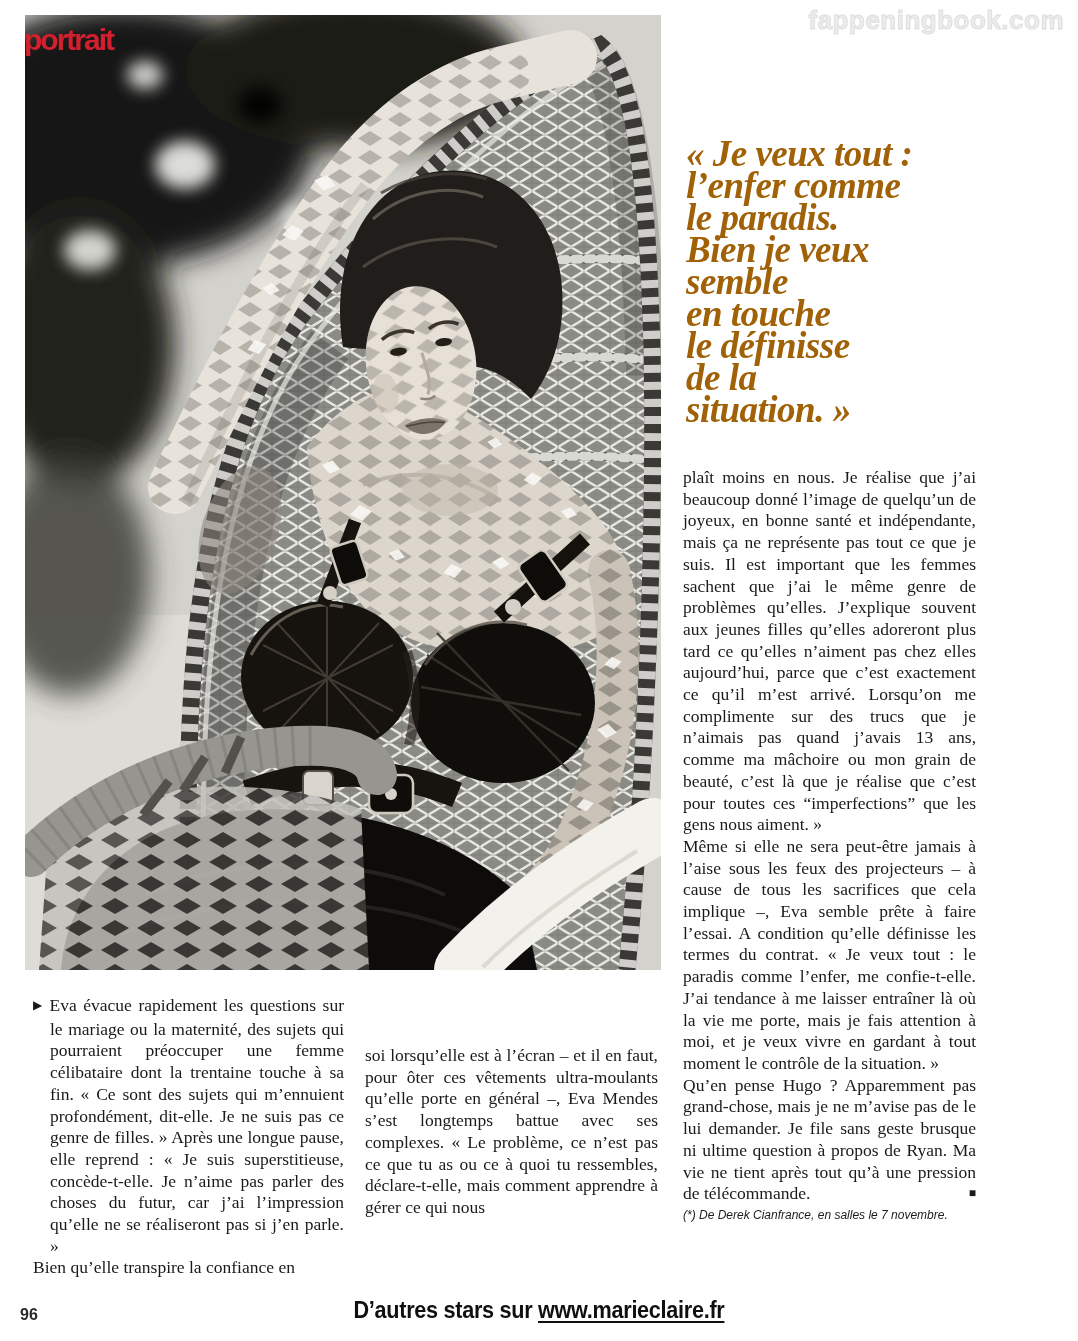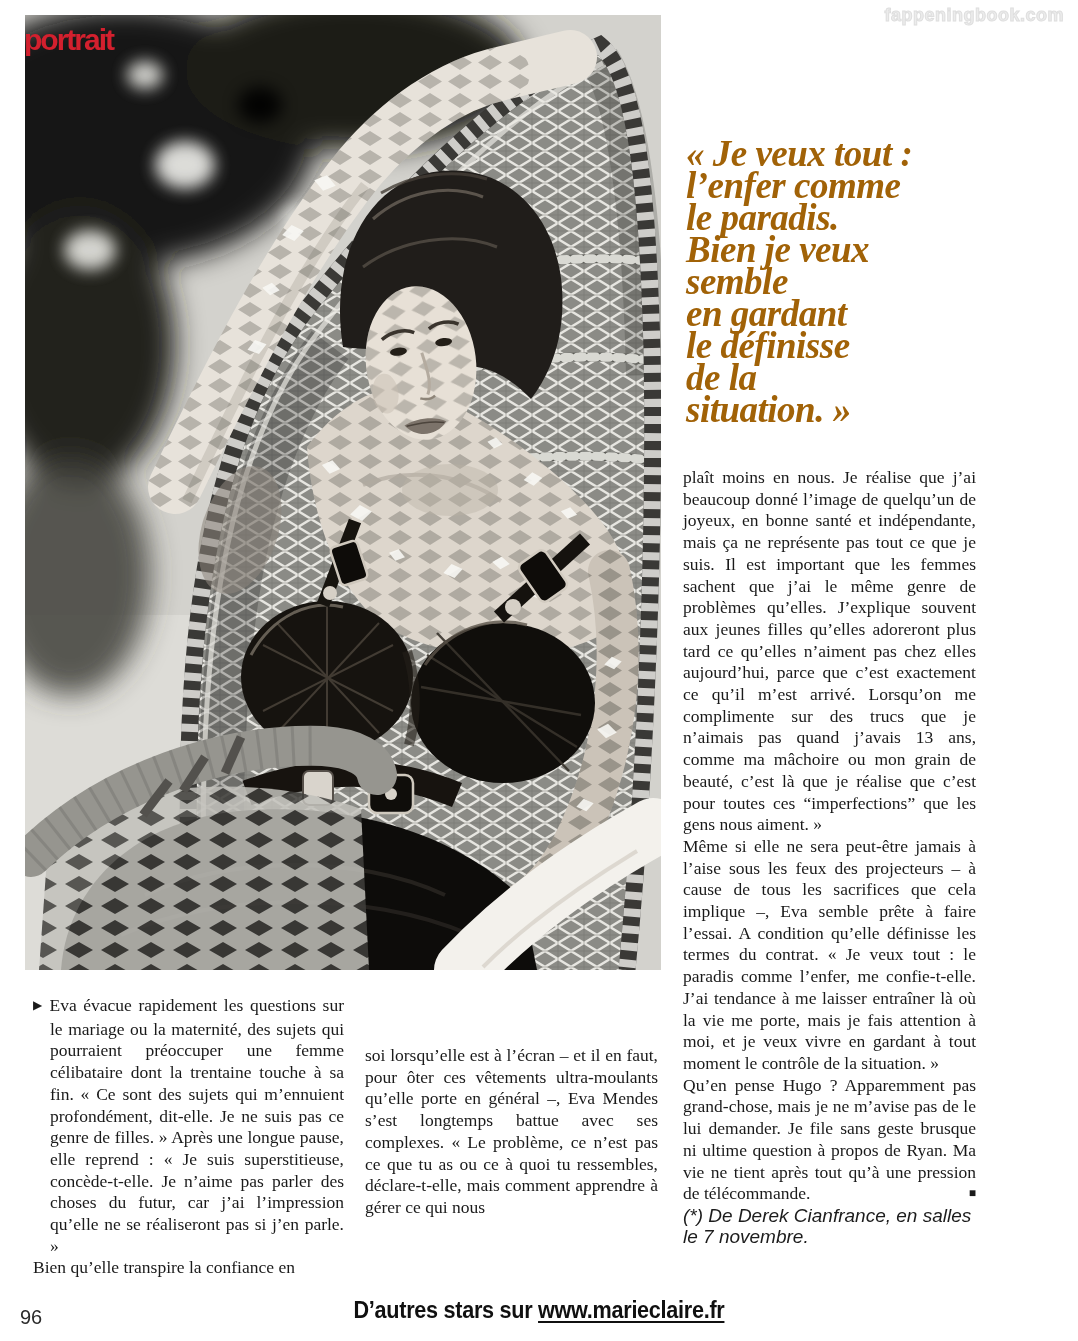--- a/index.html
+++ b/index.html
@@ -4,21 +4,21 @@
 <style>
   html,body{margin:0;padding:0;background:#9a9a9a;}
   .page{
     position:relative;width:1078px;height:1341px;background:#ffffff;
     font-family:"Liberation Serif","DejaVu Serif",serif;color:#191919;
     overflow:hidden;margin:0 auto;
   }
   .watermark{
     position:absolute;top:5px;right:14px;z-index:4;
     font-family:"Liberation Sans","DejaVu Sans",sans-serif;
-    font-weight:700;font-size:18px;letter-spacing:.5px;
+    font-weight:700;font-size:26px;letter-spacing:.5px;
     color:#ececec;-webkit-text-stroke:1px #dedede;
   }
   .section-label{
     position:absolute;left:24px;top:25px;z-index:3;
     font-family:"Liberation Sans","DejaVu Sans",sans-serif;
     font-weight:800;font-size:30px;line-height:1;letter-spacing:-2px;
     color:#d3202e;
   }
   .photo{
     position:absolute;left:25px;top:15px;width:636px;height:955px;
@@ -36,27 +36,27 @@
   }
   .col p{margin:0;}
   .col-left{left:33px;top:995px;width:311px;}
   .col-left p:first-child{text-indent:-17px;padding-left:17px;}
   .marker{font-size:12px;position:relative;top:-2px;padding-right:5px;}
   .col-mid{left:365px;top:1045px;width:293px;}
   .col-right{left:683px;top:467px;width:293px;}
   .endmark{float:right;font-size:12px;line-height:21.7px;}
   .footnote{
     font-family:"Liberation Sans","DejaVu Sans",sans-serif;
-    font-style:italic;font-size:19px;line-height:21px;
+    font-style:italic;font-size:12px;line-height:21px;
     text-align:left;color:#1c1c1c;margin-top:3px;
   }
   .page-number{
     position:absolute;left:20px;top:1306px;
     font-family:"Liberation Sans","DejaVu Sans",sans-serif;
-    font-size:20px;font-weight:400;color:#2b2b2b;
+    font-size:16px;font-weight:700;color:#2b2b2b;
   }
   .promo{
     position:absolute;left:0;right:0;top:1297px;text-align:center;
     font-family:"Liberation Sans","DejaVu Sans",sans-serif;
     font-size:23px;font-weight:700;letter-spacing:-.3px;color:#101010;
     transform:scaleX(.94);
   }
   .promo .link{text-decoration:underline;text-underline-offset:3px;cursor:pointer;}
 </style>
 </head>
@@ -225,21 +225,21 @@
       <path d="M612,836 C556,870 500,910 458,952" stroke="#d7d2c9" stroke-width="4" fill="none" opacity=".8"></path>
     </svg>
   </div>
 
   <div class="pull-quote">
     <div>« Je veux tout :</div>
     <div>l’enfer comme</div>
     <div>le paradis.</div>
     <div>Bien je veux</div>
     <div>semble</div>
-    <div>en gardant</div>
+    <div>en touche</div>
     <div>le définisse</div>
     <div>de la</div>
     <div>situation. »</div>
   </div>
 
   <div class="col col-left">
     <p><span class="marker">▶</span><span>Eva évacue rapidement les questions sur le mariage ou la maternité, des sujets qui pourraient préoccuper une femme célibataire dont la trentaine touche à sa fin. « Ce sont des sujets qui m’ennuient profondément, dit-elle. Je ne suis pas ce genre de filles. » Après une longue pause, elle reprend : « Je suis superstitieuse, concède-t-elle. Je n’aime pas parler des choses du futur, car j’ai l’impression qu’elle ne se réaliseront pas si j’en parle. »</span></p>
     <p>Bien qu’elle transpire la confiance en</p>
   </div>
 

